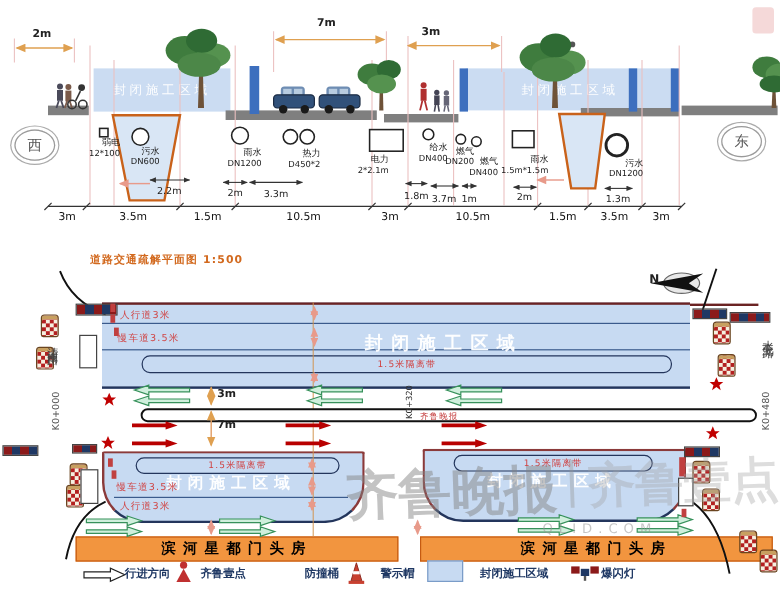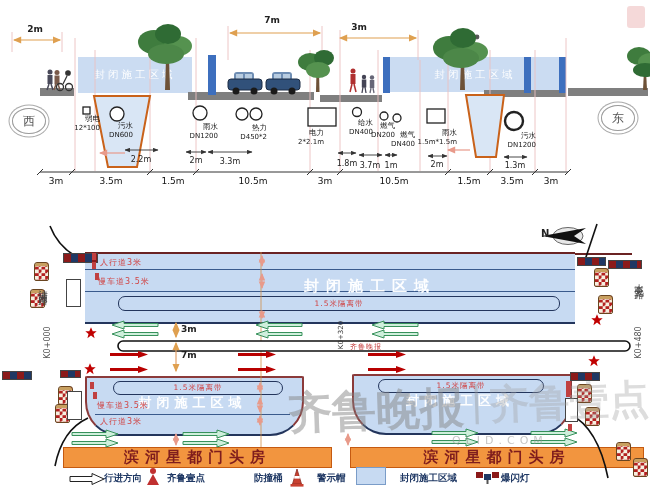--- a/index.html
+++ b/index.html
@@ -25,21 +25,21 @@
   .planblock{position:absolute;background:#C7DAF2;z-index:1;}
   .blockline{position:absolute;background:#3A5A8C;height:1px;z-index:2;}
   .bufferbox{position:absolute;border:1.5px solid #23355C;border-radius:7px;z-index:2;
        display:flex;align-items:center;justify-content:center;}
   .buffer-label{font-size:7.5px;color:#D04040;letter-spacing:1px;}
   .red-lane-label{position:absolute;z-index:10;font-size:8px;color:#D04545;letter-spacing:1px;}
   .closed-big{position:absolute;z-index:10;color:rgba(255,255,255,.97);font-weight:bold;
        text-align:center;}
   .bldg{position:absolute;background:#F2953F;border:1.5px solid #C55A11;z-index:1;
        display:flex;align-items:center;justify-content:center;}
-  .bldg span{font-size:15px;font-weight:bold;color:#7f1d1d;letter-spacing:6px;}
+  .bldg span{font-size:12px;font-weight:bold;color:#000000;letter-spacing:6px;}
   .strobe{position:absolute;z-index:6;border:1px solid #444;
        background:repeating-linear-gradient(90deg,#8B1A1A 0 7px,#1F3864 7px 14px);}
   .barrel{position:absolute;width:13px;height:17px;z-index:6;
        border:1px solid #6a4520;border-radius:3px 3px 2px 2px;
        background:conic-gradient(#B32020 25%,#F5F0E0 0 50%,#B32020 0 75%,#F5F0E0 0);
        background-size:6.5px 6.5px;box-shadow:inset 0 3px 0 #C8A060;}
   .sign{position:absolute;background:#fff;border:1.5px solid #444;z-index:6;}
   .rtick{position:absolute;width:4px;height:7px;background:#C04040;z-index:6;}
   .vroad{position:absolute;z-index:10;writing-mode:vertical-rl;font-size:9.5px;color:#444;
        letter-spacing:2px;}
@@ -451,20 +451,21 @@
   <div class="txt bdim" style="left:39px;top:176px;width:34px;">3m</div>
   <div class="txt bdim" style="left:94px;top:176px;width:34px;">3.5m</div>
   <div class="txt bdim" style="left:156px;top:176px;width:34px;">1.5m</div>
   <div class="txt bdim" style="left:236px;top:176px;width:34px;">10.5m</div>
   <div class="txt bdim" style="left:308px;top:176px;width:34px;">3m</div>
   <div class="txt bdim" style="left:377px;top:176px;width:34px;">10.5m</div>
   <div class="txt bdim" style="left:452px;top:176px;width:34px;">1.5m</div>
   <div class="txt bdim" style="left:495px;top:176px;width:34px;">3.5m</div>
   <div class="txt bdim" style="left:534px;top:176px;width:34px;">3m</div>
 
+  <div class="title">道路交通疏解平面图 1:500</div>
   <div class="txt" style="left:541px;top:228px;font-size:10px;font-weight:bold;color:#222;">N</div>
 
   <div class="red-lane-label" style="left:100px;top:257px;">人行道3米</div>
   <div class="red-lane-label" style="left:98px;top:276px;">慢车道3.5米</div>
   <div class="closed-big" style="left:265px;top:277px;width:210px;font-size:15px;letter-spacing:7px;">封闭施工区域</div>
 
   <div class="txt" style="left:181px;top:324px;font-size:9px;color:#222;font-weight:bold;">3m</div>
   <div class="txt" style="left:181px;top:350px;font-size:9px;color:#222;font-weight:bold;">7m</div>
 
   <div class="kmcenter" style="left:321px;top:331px;width:40px;">K0+320</div>

